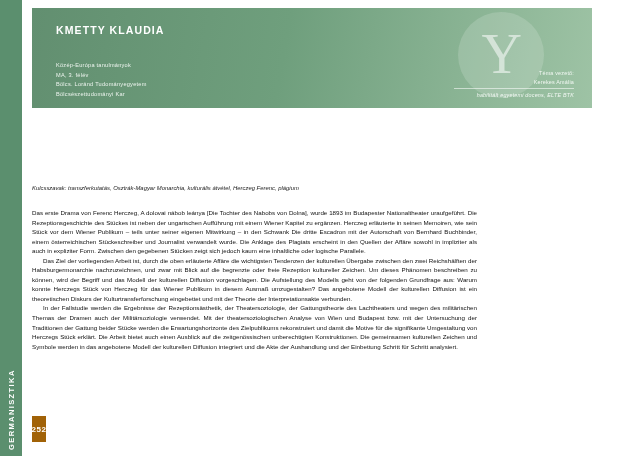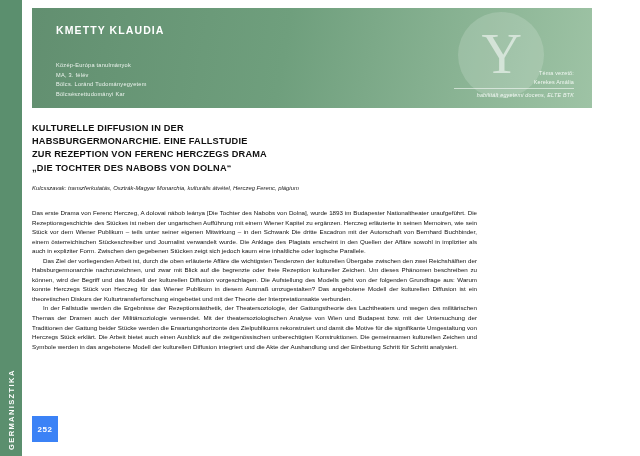--- a/index.html
+++ b/index.html
@@ -168,23 +168,23 @@
     margin: 0 0 0 0;
     text-indent: 11px;
   }
   .body-text p:first-child { text-indent: 0; }
 
   
   .page-number {
     position: absolute;
     left: 10px;
     bottom: 14px;
-    width: 26px;
+    width: 14px;
     height: 26px;
-    background: #3b82f6;
+    background: #a16207;
     color: #ffffff;
     font-size: 8px;
     font-weight: bold;
     display: flex;
     align-items: center;
     justify-content: center;
     letter-spacing: .5px;
   }
 </style>
 </head>
@@ -210,26 +210,20 @@
     </div>
 
     <div class="affil-block">
       <div class="affil-line">Téma vezető:</div>
       <div class="affil-line">Kerekes Amália</div>
       <div class="affil-rule"></div>
       <div class="affil-line em">habilitált egyetemi docens, ELTE BTK</div>
     </div>
   </div>
 
-  <div class="title">
-    <div>KULTURELLE DIFFUSION IN DER</div>
-    <div>HABSBURGERMONARCHIE. EINE FALLSTUDIE</div>
-    <div>ZUR REZEPTION VON FERENC HERCZEGS DRAMA</div>
-    <div>„DIE TOCHTER DES NABOBS VON DOLNA“</div>
-  </div>
 
   <div class="keywords">
     <span class="kw-label">Kulcsszavak:</span>
     <span>transzferkutatás, Osztrák-Magyar Monarchia, kulturális átvétel, Herczeg Ferenc, plágium</span>
   </div>
 
   <div class="body-text">
     <p>Das erste Drama von Ferenc Herczeg, A dolovai nábob leánya [Die Tochter des Nabobs von Dolna], wurde 1893 im Budapester Nationaltheater uraufgeführt. Die Rezeptionsgeschichte des Stückes ist neben der ungarischen Aufführung mit einem Wiener Kapitel zu ergänzen. Herczeg erläuterte in seinen Memoiren, wie sein Stück vor dem Wiener Publikum – teils unter seiner eigenen Mitwirkung – in den Schwank Die dritte Escadron mit der Autorschaft von Bernhard Buchbinder, einem österreichischen Stückeschreiber und Journalist verwandelt wurde. Die Anklage des Plagiats erscheint in den Quellen der Affäre sowohl in impliziter als auch in expliziter Form. Zwischen den gegebenen Stücken zeigt sich jedoch kaum eine inhaltliche oder logische Parallele.</p>
     <p>Das Ziel der vorliegenden Arbeit ist, durch die oben erläuterte Affäre die wichtigsten Tendenzen der kulturellen Übergabe zwischen den zwei Reichshälften der Habsburgermonarchie nachzuzeichnen, und zwar mit Blick auf die begrenzte oder freie Rezeption kultureller Zeichen. Um dieses Phänomen beschreiben zu können, wird der Begriff und das Modell der kulturellen Diffusion vorgeschlagen. Die Aufstellung des Modells geht von der folgenden Grundfrage aus: Warum konnte Herczegs Stück von Herczeg für das Wiener Publikum in diesem Ausmaß umzugestalten? Das angebotene Modell der kulturellen Diffusion ist ein theoretischen Diskurs der Kulturtransferforschung eingebettet und mit der Theorie der Interpretationsakte verbunden.</p>
     <p>In der Fallstudie werden die Ergebnisse der Rezeptionsästhetik, der Theatersoziologie, der Gattungstheorie des Lachtheaters und wegen des militärischen Themas der Dramen auch der Militärsoziologie verwendet. Mit der theatersoziologischen Analyse von Wien und Budapest bzw. mit der Untersuchung der Traditionen der Gattung beider Stücke werden die Erwartungshorizonte des Zielpublikums rekonstruiert und damit die Motive für die signifikante Umgestaltung von Herczegs Stück erklärt. Die Arbeit bietet auch einen Ausblick auf die zeitgenössischen unberechtigten Konstruktionen. Die gemeinsamen kulturellen Zeichen und Symbole werden in das angebotene Modell der kulturellen Diffusion integriert und die Akte der Aushandlung und der Einbettung Schritt für Schritt analysiert.</p>

